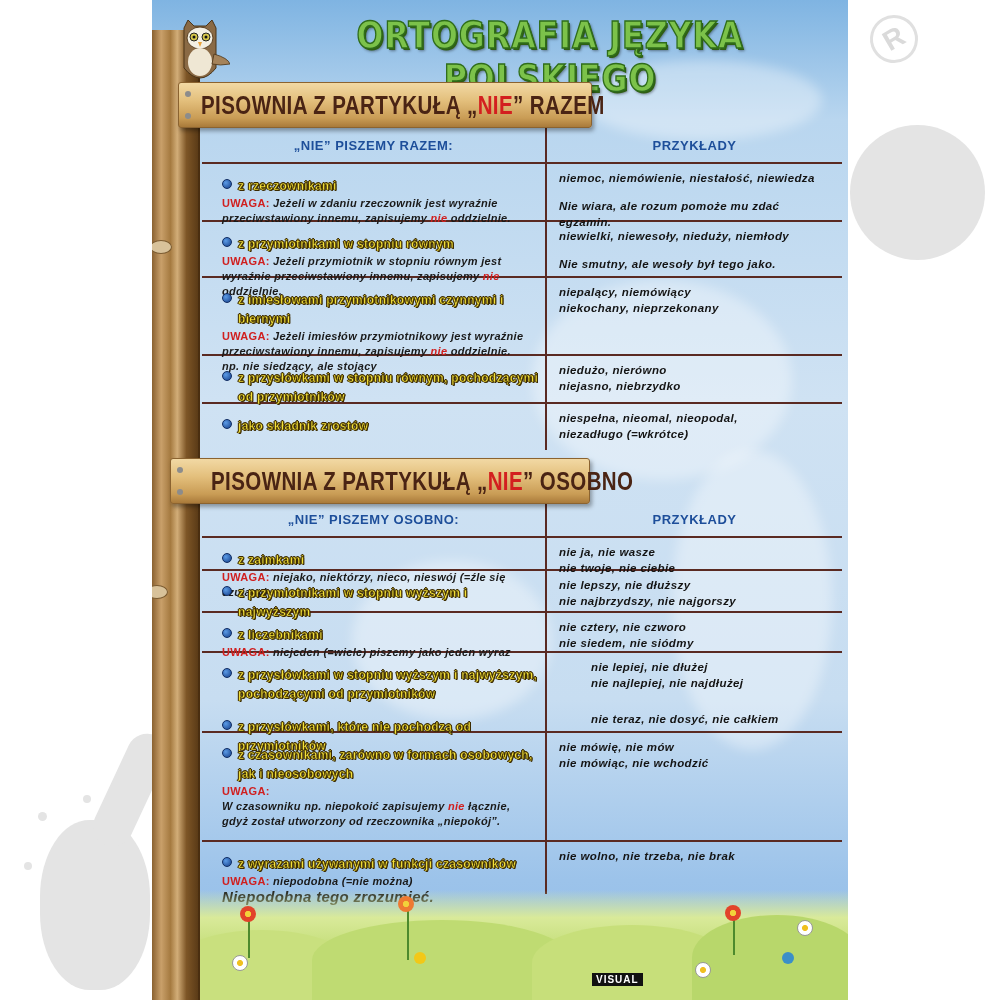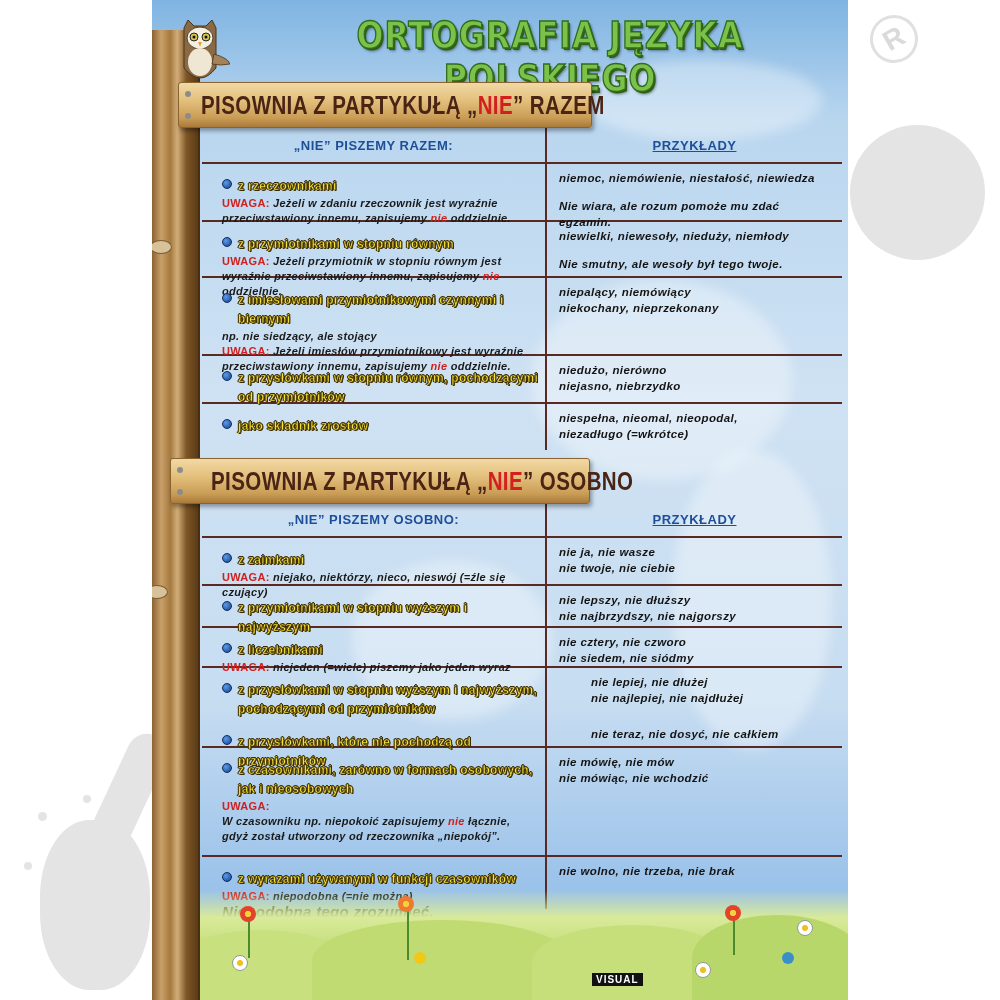--- a/index.html
+++ b/index.html
@@ -31,21 +31,21 @@
     border: 1px solid #8b6330; border-radius: 3px; box-shadow: 2px 3px 4px rgba(0,0,0,0.35);
     display: flex; align-items: center; padding-left: 22px; }
   .plank-text { font-family: "Liberation Sans", sans-serif; font-weight: bold; font-size: 25px; color: #4a2414; letter-spacing: 0.5px; transform: scaleX(0.82); transform-origin: left center; white-space: nowrap; }
   .plank-text .red { color: #d31f1f; }
   .nail { position: absolute; left: 6px; width: 6px; height: 6px; border-radius: 50%; background: #8c8c8c; }
 
   .table { position: absolute; left: 50px; width: 640px; z-index: 2; }
   .thead { display: flex; height: 38px; border-bottom: 2px solid #5a2a22; }
   .th { font-weight: bold; color: #1d4e9a; font-size: 13px; text-align: center; padding-top: 12px; letter-spacing: 0.5px; }
   .th.c1 { width: 345px; border-right: 2px solid #5a2a22; }
-  .th.c2 { flex: 1; text-decoration: underline; }
+  .th.c2 { flex: 1; }
   .row { display: flex; border-bottom: 2px solid #5a2a22; }
   .cell1 { width: 345px; border-right: 2px solid #5a2a22; padding: 13px 6px 4px 20px; }
   .cell2 { flex: 1; padding: 6px 10px 4px 12px; }
 
   .rule { display: flex; align-items: flex-start; }
   .dot { width: 10px; height: 10px; border-radius: 50%; background: radial-gradient(circle at 35% 35%, #5b9be6, #153f8a); margin-right: 6px; margin-top: 2px; flex-shrink: 0; border: 1px solid #0e2b63; }
   .rule-text { font-family: "Liberation Sans", sans-serif; font-weight: bold; font-size: 12px; color: #f5e23a;
     -webkit-text-stroke: 0.4px #3a2a00; text-shadow: 1px 1px 0 #3d2c00, -1px 0 0 #3d2c00, 0 -1px 0 #3d2c00, 1px 0 0 #3d2c00; line-height: 19px; letter-spacing: 0.3px; }
   .rule-text2 { padding-left: 16px; }
   .note { font-style: italic; font-weight: bold; font-size: 11px; color: #1a1a1a; line-height: 15px; letter-spacing: 0.3px; }
@@ -128,32 +128,32 @@
       <div class="cell1">
         <div class="rule">
             <span class="dot"></span>
             <span class="rule-text">z przymiotnikami w stopniu równym</span>
           </div>
         <div class="note"><span class="uw">UWAGA:</span> <span>Jeżeli przymiotnik w stopniu równym jest wyraźnie przeciwstawiony innemu, zapisujemy </span><span class="nie">nie</span><span> oddzielnie.</span></div>
       </div>
       <div class="cell2">
         <div class="ex">niewielki, niewesoły, nieduży, niemłody</div>
         <div class="ex-gap"></div>
-        <div class="ex">Nie smutny, ale wesoły był tego twoje.</div>
+        <div class="ex">Nie smutny, ale wesoły był tego jako.</div>
       </div>
     </div>
 
     <div class="row" style="height:78px;">
       <div class="cell1">
         <div class="rule">
             <span class="dot"></span>
             <span class="rule-text">z imiesłowami przymiotnikowymi czynnymi i biernymi</span>
           </div>
+        <div class="note"><span class="uw">UWAGA:</span> <span>Jeżeli imiesłów przymiotnikowy jest wyraźnie przeciwstawiony innemu, zapisujemy </span><span class="nie">nie</span><span> oddzielnie.</span></div>
         <div class="note">np. nie siedzący, ale stojący</div>
-        <div class="note"><span class="uw">UWAGA:</span> <span>Jeżeli imiesłów przymiotnikowy jest wyraźnie przeciwstawiony innemu, zapisujemy </span><span class="nie">nie</span><span> oddzielnie.</span></div>
       </div>
       <div class="cell2">
         <div class="ex">niepalący, niemówiący</div>
         <div class="ex">niekochany, nieprzekonany</div>
       </div>
     </div>
 
     <div class="row" style="height:48px;">
       <div class="cell1">
         <div class="rule">
@@ -187,21 +187,21 @@
     <span class="nail" style="top:30px;"></span>
     <span class="plank-text"><span>PISOWNIA Z PARTYKUŁĄ „</span><span class="red">NIE</span><span>” OSOBNO</span></span>
   </div>
 
   <div class="table" style="top:500px;">
     <div class="thead">
       <div class="th c1">„NIE” PISZEMY OSOBNO:</div>
       <div class="th c2">PRZYKŁADY</div>
     </div>
 
-    <div class="row" style="height:48px;">
+    <div class="row" style="height:33px;">
       <div class="cell1">
         <div class="rule">
             <span class="dot"></span>
             <span class="rule-text">z zaimkami</span>
           </div>
         <div class="note"><span class="uw">UWAGA:</span> <span>niejako, niektórzy, nieco, nieswój (=źle się czujący)</span></div>
       </div>
       <div class="cell2">
         <div class="ex">nie ja, nie wasze</div>
         <div class="ex">nie twoje, nie ciebie</div>

